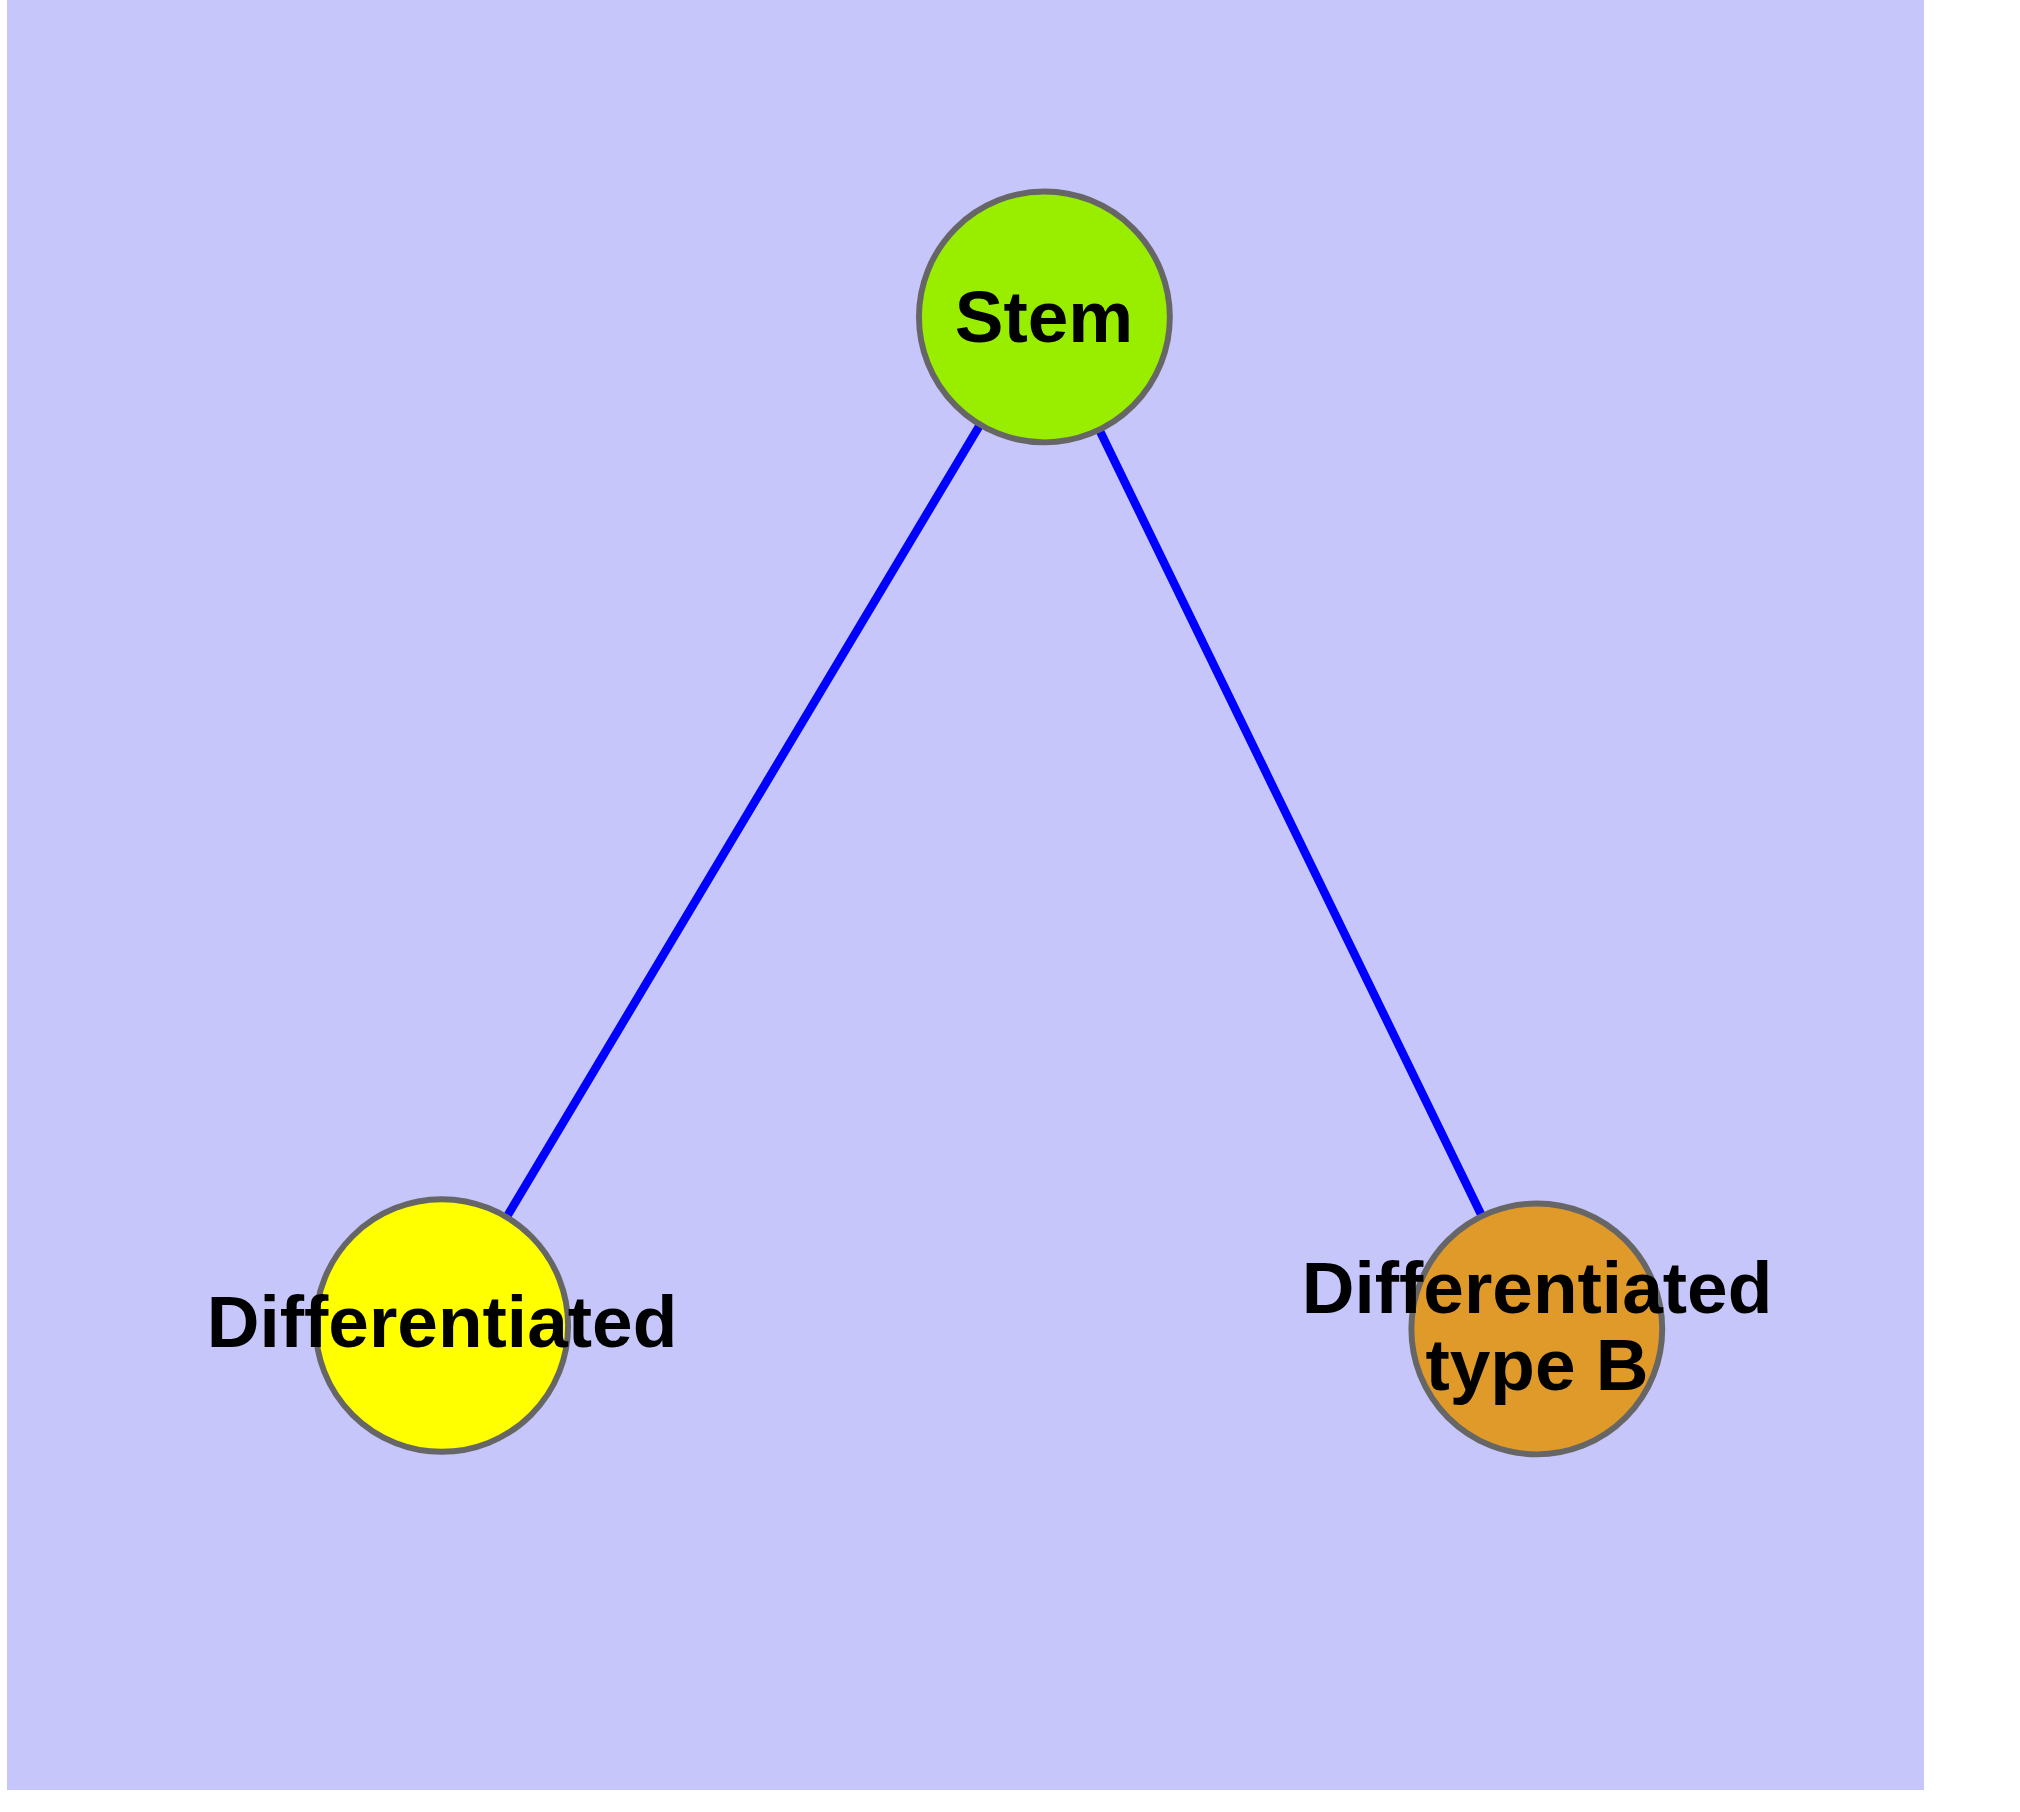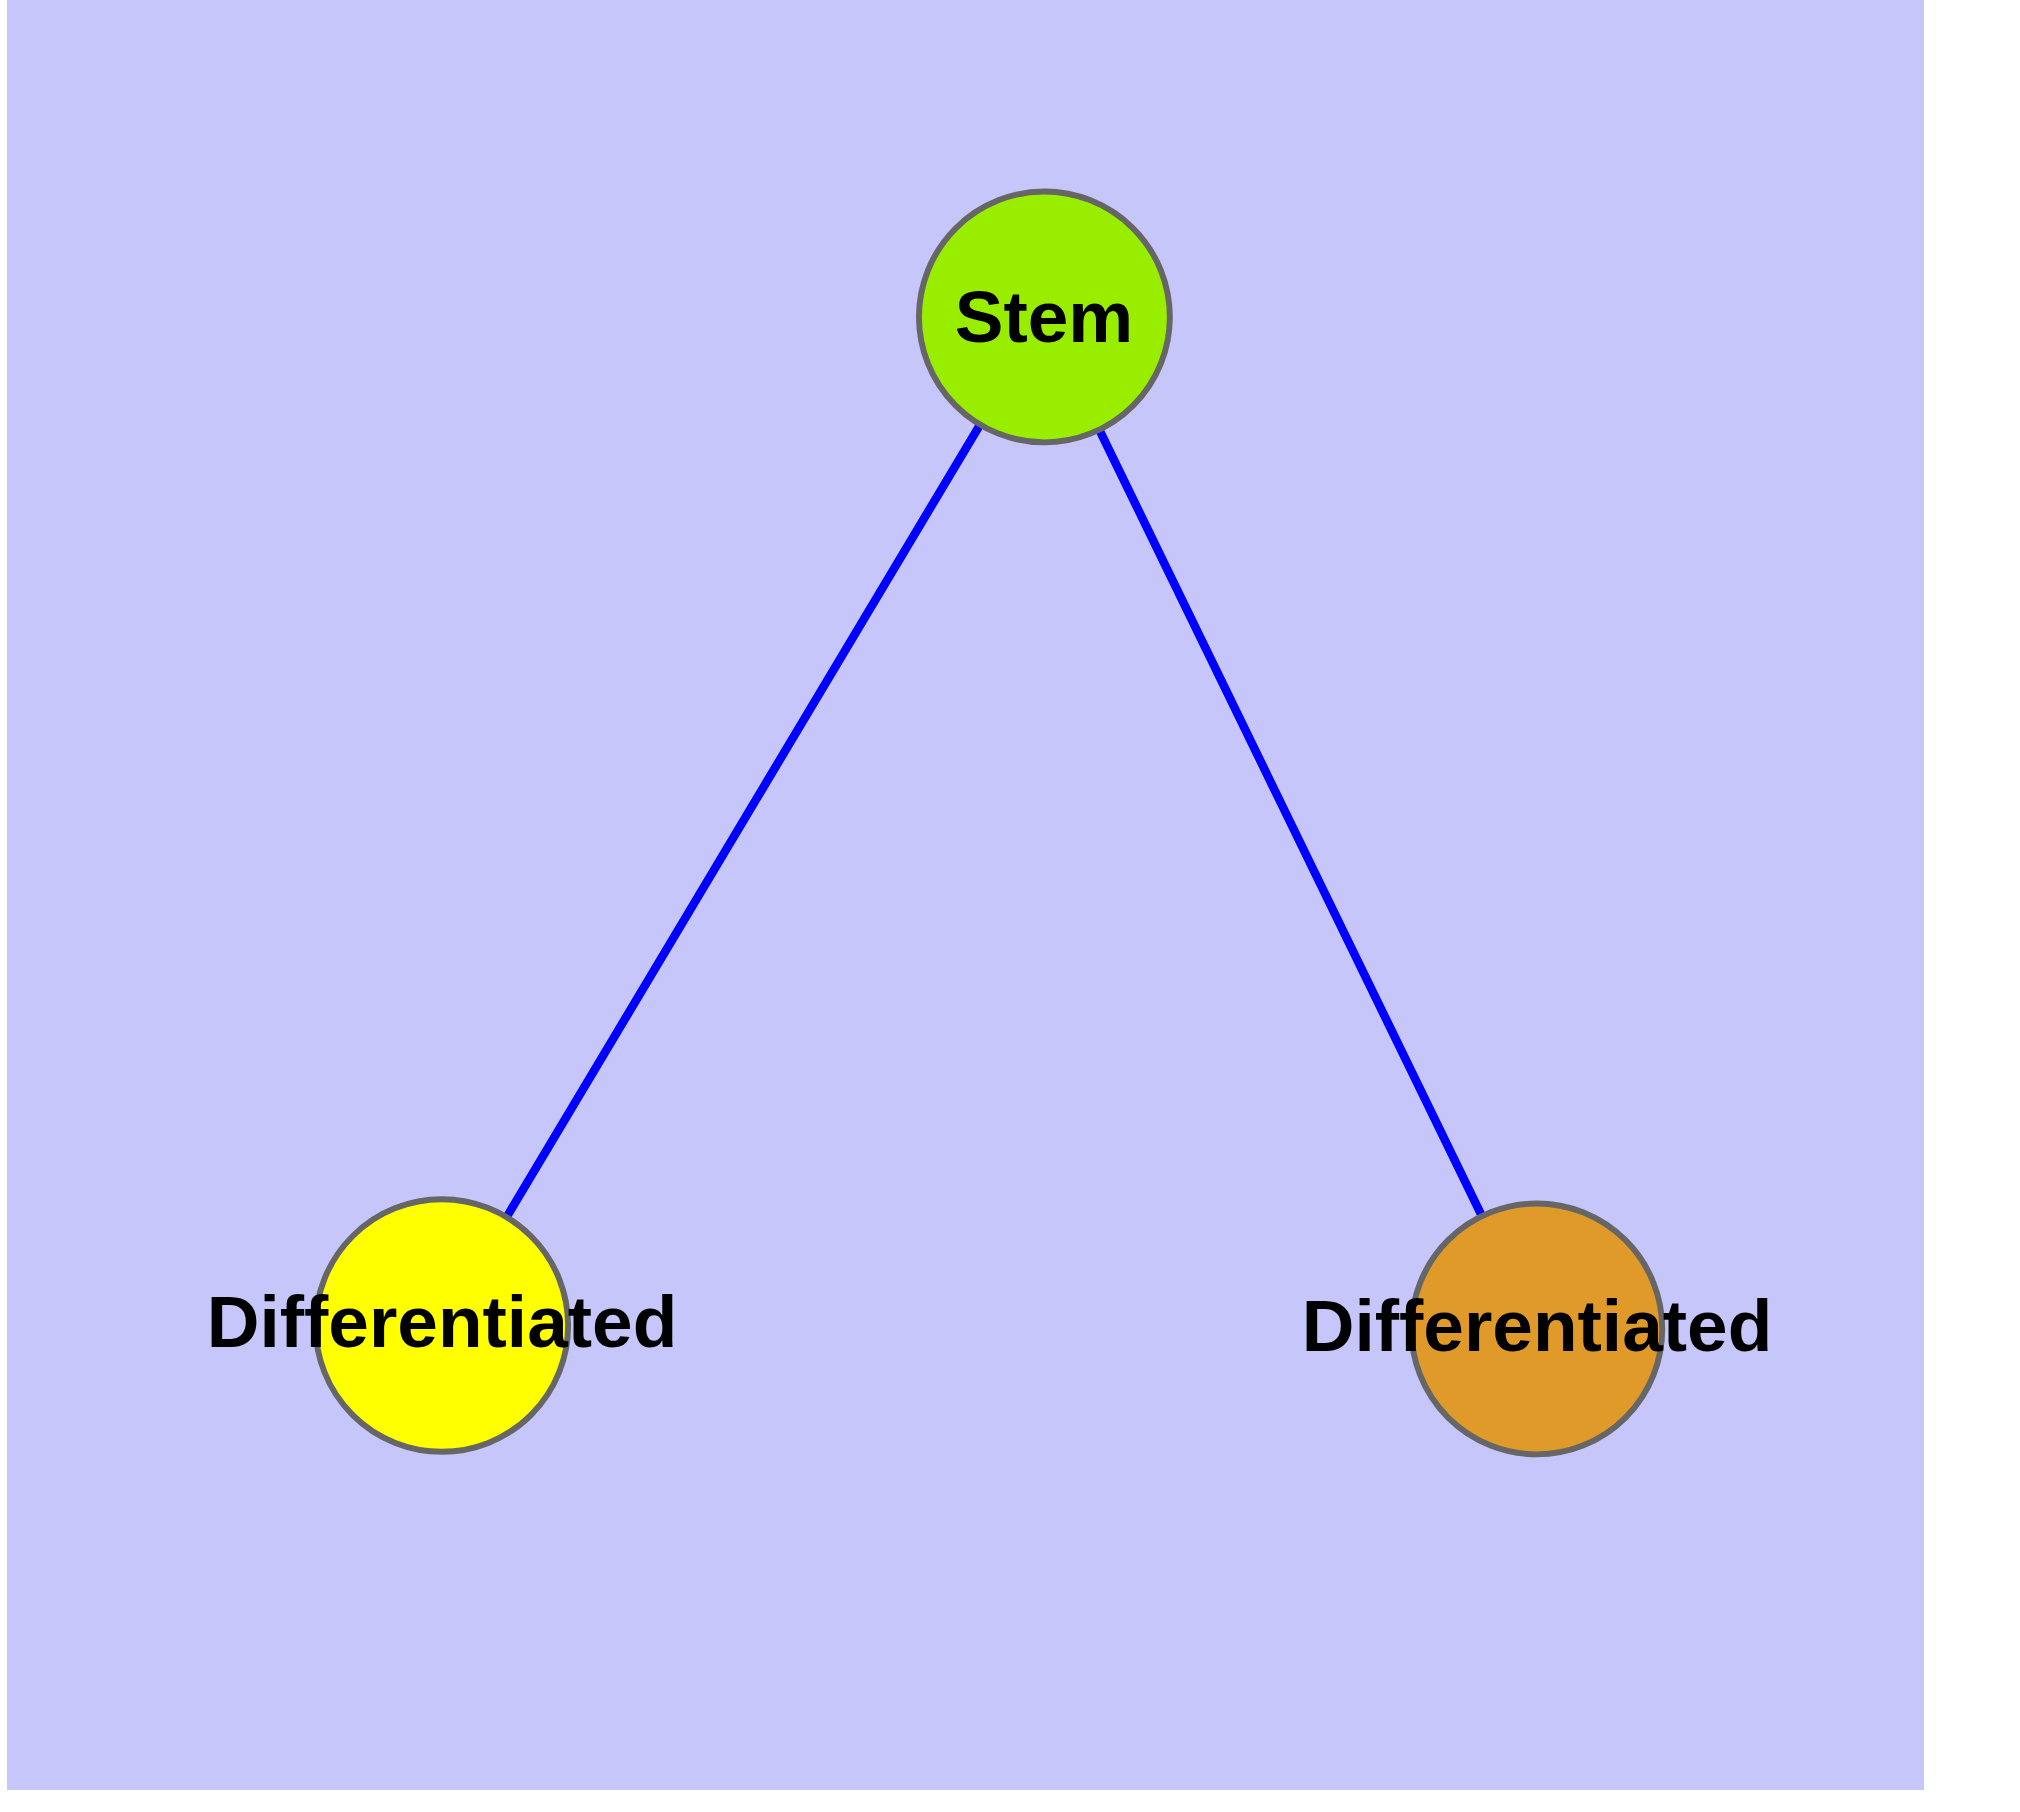--- a/index.html
+++ b/index.html
@@ -62,16 +62,16 @@
       <circle cx="1232" cy="374" r="148" fill="#99ee00" stroke="#666666" stroke-width="7"></circle>
       <circle cx="521" cy="1564" r="149" fill="#ffff00" stroke="#666666" stroke-width="7"></circle>
       <circle cx="1813" cy="1568" r="148" fill="#e09a2a" stroke="#666666" stroke-width="7"></circle>
     </g>
   </svg>
 
   <div class="node-label label-stem" style="left:1044px; top:317px;">Stem</div>
 
   <div class="node-label label-a" style="left:442px; top:1322px;"><span>Differentiated</span><br></div>
 
-  <div class="node-label label-b" style="left:1537px; top:1326px;"><span>Differentiated</span><br></div>
+  <div class="node-label label-b" style="left:1537px; top:1326px;"><span>Differentiated</span><br><span>type B</span></div>
 
 </div>
 
 
 </body></html>

